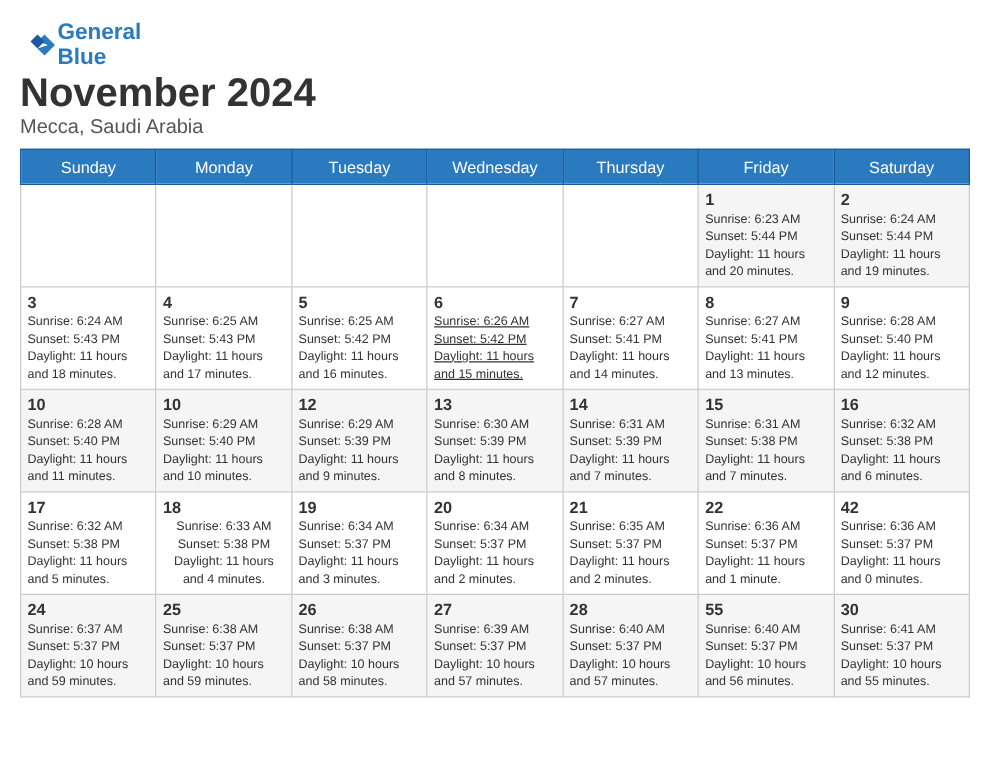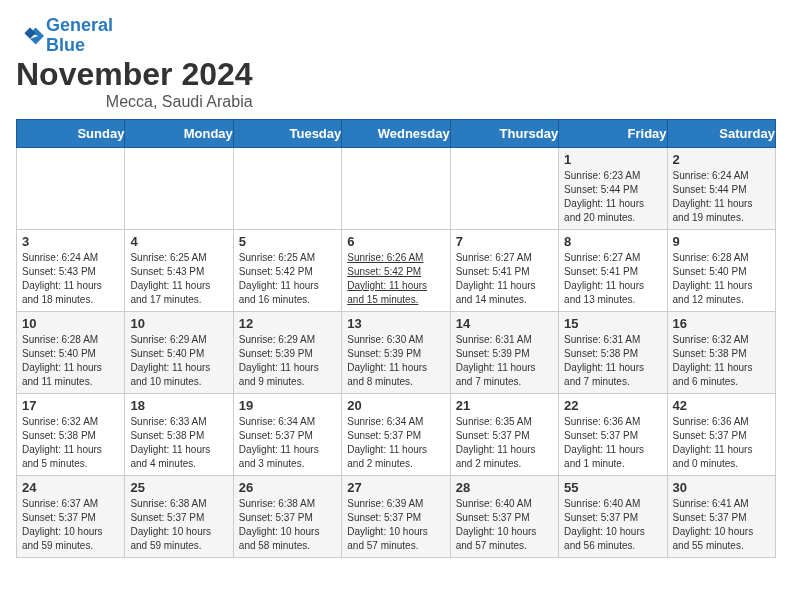--- a/index.html
+++ b/index.html
@@ -29,43 +29,43 @@
     }
     .logo-text span {
       color: #2a7abf;
     }
     .logo-icon {
       width: 28px;
       height: 28px;
       margin-right: 2px;
     }
     .title-section {
-      text-align: right;
+      text-align: left;
     }
     .month-title {
       font-size: 32px;
       font-weight: bold;
       color: #333;
     }
     .location {
       font-size: 16px;
       color: #555;
     }
     table {
       width: 100%;
       border-collapse: collapse;
       table-layout: fixed;
     }
     thead tr th {
       background-color: #2a7abf;
       color: #fff;
-      text-align: right;
-      padding: 6px 0;
+      text-align: center;
+      padding: 6px 14px;
       font-size: 13px;
-      font-weight: bold;
+      font-weight: normal;
       border: 1px solid #1a5a9f;
     }
     tbody tr td {
       border: 1px solid #ccc;
       vertical-align: top;
       padding: 4px 5px;
       font-size: 10.5px;
       color: #333;
       height: 82px;
       background: #fff;
@@ -248,21 +248,21 @@
       <tr>
         <td>
           <span class="day-num">17</span>
           <div class="day-info" style="white-space: pre-line;">Sunrise: 6:32 AM
 Sunset: 5:38 PM
 Daylight: 11 hours
 and 5 minutes.</div>
         </td>
         <td>
           <span class="day-num">18</span>
-          <div class="day-info" style="white-space: pre-line;">Sunrise: 6:33 AM
+          <div class="day-info" style="white-space: pre-line; text-align: center;">Sunrise: 6:33 AM
 Sunset: 5:38 PM
 Daylight: 11 hours
 and 4 minutes.</div>
         </td>
         <td>
           <span class="day-num">19</span>
           <div class="day-info" style="white-space: pre-line;">Sunrise: 6:34 AM
 Sunset: 5:37 PM
 Daylight: 11 hours
 and 3 minutes.</div>

